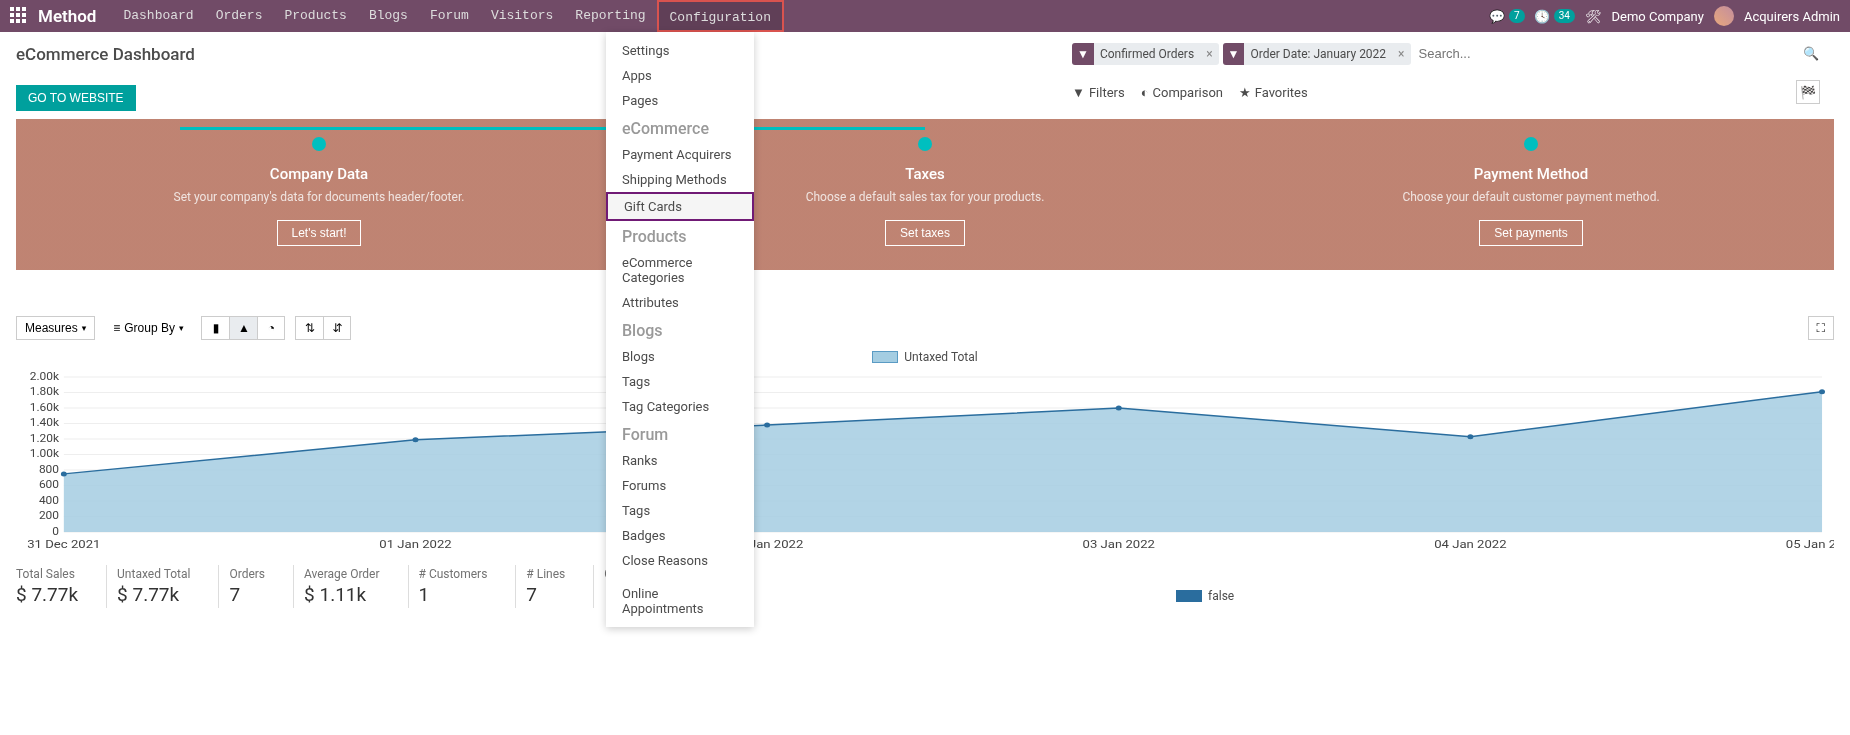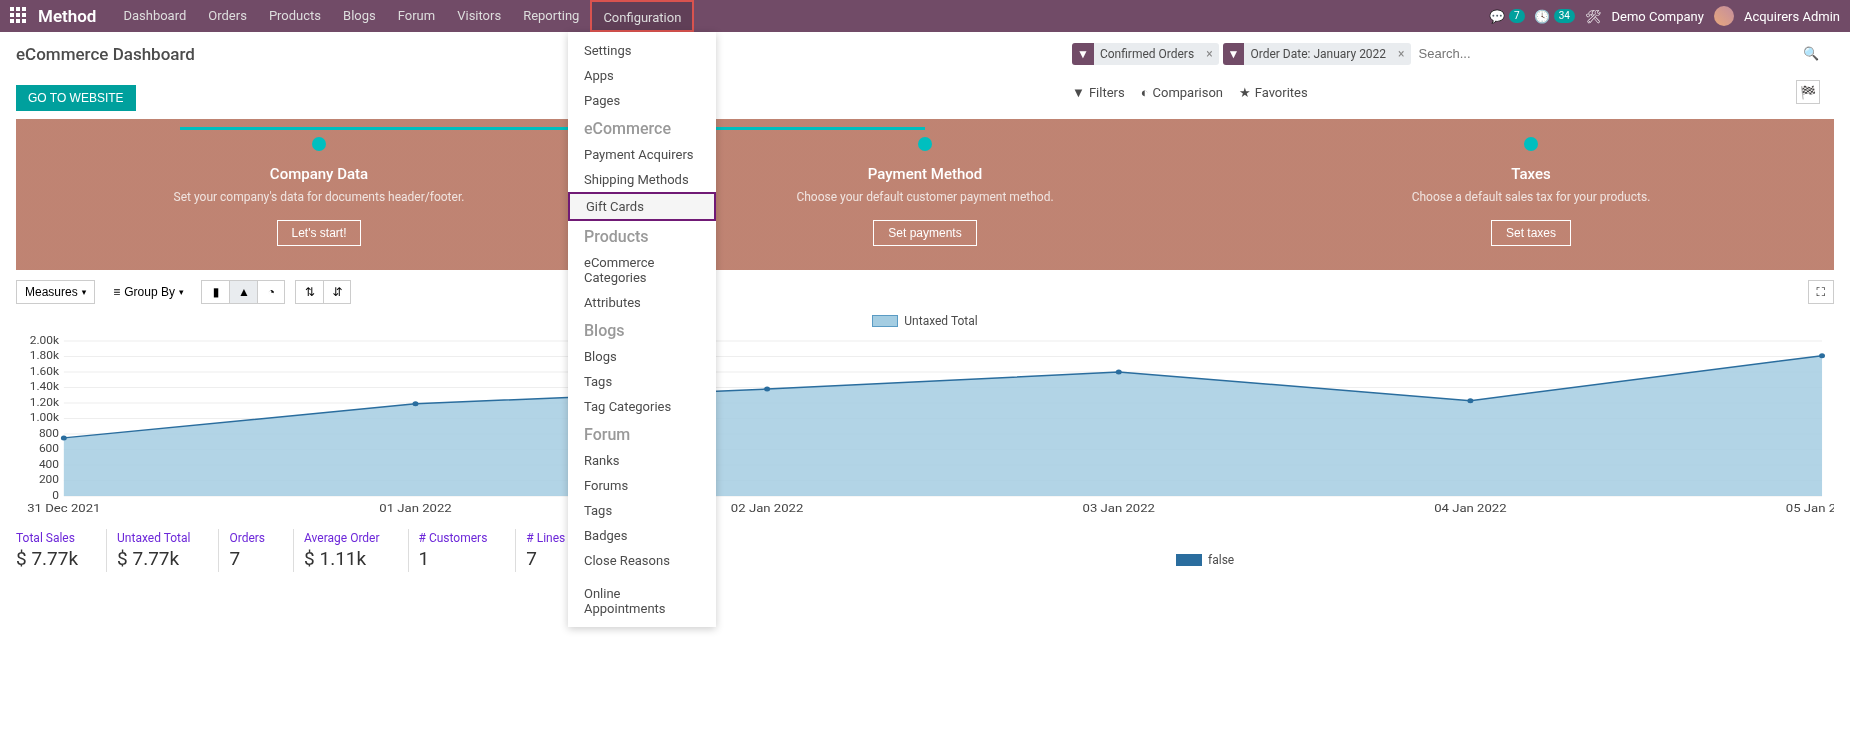--- a/index.html
+++ b/index.html
@@ -3,32 +3,32 @@
 <meta charset="utf-8">
 <style>
 * { box-sizing: border-box; margin: 0; padding: 0; }
 body { font-family: -apple-system, BlinkMacSystemFont, "Segoe UI", Roboto, sans-serif; font-size: 13px; color: #4c4c4c; background: #fff; }
 
 
 .navbar { background: #714B67; color: #fff; height: 32px; display: flex; align-items: center; padding: 0 10px; }
 .apps-grid { width: 18px; height: 18px; display: grid; grid-template-columns: repeat(3,4px); grid-template-rows: repeat(3,4px); gap: 2px; margin-right: 10px; cursor: pointer; }
 .apps-grid span { background: #fff; }
 .brand { font-size: 17px; font-weight: 600; margin-right: 16px; }
-.nav-menu { display: flex; align-items: center; }
+.nav-menu { display: flex; align-items: center; font-family: Liberation Mono, monospace; }
 .nav-item { color: #ddd; padding: 0 11px; height: 32px; line-height: 32px; cursor: pointer; font-size: 13px; }
 .nav-item.active { background: rgba(0,0,0,0.15); }
 .nav-item.highlight { border: 2px solid #d9534f; }
 .nav-spacer { flex: 1; }
 .nav-right { display: flex; align-items: center; gap: 10px; }
 .badge-combo { display: flex; align-items: center; gap: 3px; }
 .badge { background: #00a09d; color: #fff; border-radius: 8px; padding: 0 5px; font-size: 10px; line-height: 14px; }
 .avatar { width: 20px; height: 20px; border-radius: 50%; background: linear-gradient(45deg,#e8a87c,#c38d9e); }
 
 
-.dropdown { position: absolute; top: 32px; left: 568px; width: 148px; background: #fff; box-shadow: 0 2px 8px rgba(0,0,0,0.2); z-index: 100; padding: 6px 0; }
+.dropdown { position: absolute; top: 32px; left: 606px; width: 148px; background: #fff; box-shadow: 0 2px 8px rgba(0,0,0,0.2); z-index: 100; padding: 6px 0; }
 .dd-item { padding: 5px 16px; cursor: pointer; color: #4c4c4c; font-size: 13px; }
 .dd-item.highlight { border: 2px solid #701a75; background: #f5f5f5; }
 .dd-section { padding: 6px 16px 4px; color: #999; font-size: 16px; font-weight: 500; }
 
 
 .header-panel { padding: 12px 16px 0; }
 .page-title { font-size: 17px; font-weight: 500; color: #4c4c4c; margin-bottom: 21px; }
 .go-btn { background: #00a09d; color: #fff; border: none; padding: 6px 12px; font-size: 12px; font-weight: 500; cursor: pointer; text-align: center; }
 
 
@@ -49,21 +49,21 @@
 .onboard { margin: 8px 16px 0; background: linear-gradient(rgba(180,110,90,0.85),rgba(180,110,90,0.85)); color: #fff; padding: 18px 0 24px; position: relative; }
 .onboard-steps { display: flex; justify-content: space-around; position: relative; }
 .step-line { position: absolute; top: 8px; left: 9%; right: 50%; height: 3px; background: #00bfbf; }
 .onboard-step { text-align: center; width: 25%; position: relative; }
 .step-dot { width: 14px; height: 14px; border-radius: 50%; background: #00bfbf; margin: 0 auto 14px; position: relative; z-index: 2; }
 .step-title { font-size: 15px; font-weight: 500; margin-bottom: 6px; }
 .step-desc { font-size: 12px; color: #f0e4e0; line-height: 1.4; margin-bottom: 14px; padding: 0 14px; }
 .step-btn { border: 1px solid #fff; background: transparent; color: #fff; padding: 5px 14px; font-size: 12px; cursor: pointer; }
 
 
-.toolbar { display: flex; align-items: center; padding: 10px 16px; gap: 10px; }
+.toolbar { display: flex; align-items: center; padding: 10px 16px; gap: 10px; margin-top: 36px; }
 .tool-btn { border: 1px solid #ccc; padding: 4px 8px; background: #fff; cursor: pointer; font-size: 12px; display: inline-flex; align-items: center; gap: 4px; }
 .tool-icons { display: flex; }
 .tool-icons .tool-btn { border-right: none; width: 28px; justify-content: center; }
 .tool-icons .tool-btn:last-child { border-right: 1px solid #ccc; }
 .tool-icons .tool-btn.active { background: #e9ecef; }
 .tool-spacer { flex: 1; }
 
 
 .chart-wrap { padding: 0 16px; }
 .legend-top { text-align: center; margin-bottom: 6px; }
@@ -74,21 +74,21 @@
 .x-label { font-size: 11px; fill: #444; text-anchor: middle; }
 .area { fill: #a4cde2; fill-opacity: 0.85; }
 .line { stroke: #2a6d9e; stroke-width: 1.5; fill: none; }
 .pt { fill: #2a6d9e; }
 .grid { stroke: #eee; stroke-width: 1; }
 
 
 .kpis { display: flex; padding: 10px 16px 16px; gap: 0; }
 .kpi { padding: 2px 28px 2px 10px; border-left: 1px solid #ddd; }
 .kpi:first-child { border-left: none; padding-left: 0; }
-.kpi-label { font-size: 12px; color: #6d28d9; margin-bottom: 2px; }
+.kpi-label { font-size: 12px; color: #737373; margin-bottom: 2px; }
 .kpi-value { font-size: 19px; color: #333; }
 .kpi-wide { flex: 1; }
 .legend-right { display: flex; align-items: center; gap: 6px; justify-content: center; font-size: 12px; margin-top: 8px; }
 
 .caret::after { content: " ▾"; font-size: 9px; }
 </style>
 </head>
 <body>
 
 <div class="navbar">
@@ -198,29 +198,29 @@
   <div class="step-line"></div>
   <div class="onboard-steps">
     <div class="onboard-step">
       <div class="step-dot"></div>
       <div class="step-title">Company Data</div>
       <div class="step-desc">Set your company's data for documents header/footer.</div>
       <button class="step-btn">Let's start!</button>
     </div>
     <div class="onboard-step">
       <div class="step-dot"></div>
+      <div class="step-title">Taxes</div>
+      <div class="step-desc">Choose a default sales tax for your products.</div>
+      <button class="step-btn">Set taxes</button>
+    </div>
+    <div class="onboard-step">
+      <div class="step-dot"></div>
       <div class="step-title">Payment Method</div>
       <div class="step-desc">Choose your default customer payment method.</div>
       <button class="step-btn">Set payments</button>
-    </div>
-    <div class="onboard-step">
-      <div class="step-dot"></div>
-      <div class="step-title">Taxes</div>
-      <div class="step-desc">Choose a default sales tax for your products.</div>
-      <button class="step-btn">Set taxes</button>
     </div>
   </div>
 </div>
 
 <div class="toolbar">
   <button class="tool-btn caret">Measures</button>
   <button class="tool-btn caret" style="border:none">
       <span>≡</span> 
       <span>Group By</span>
     </button>

